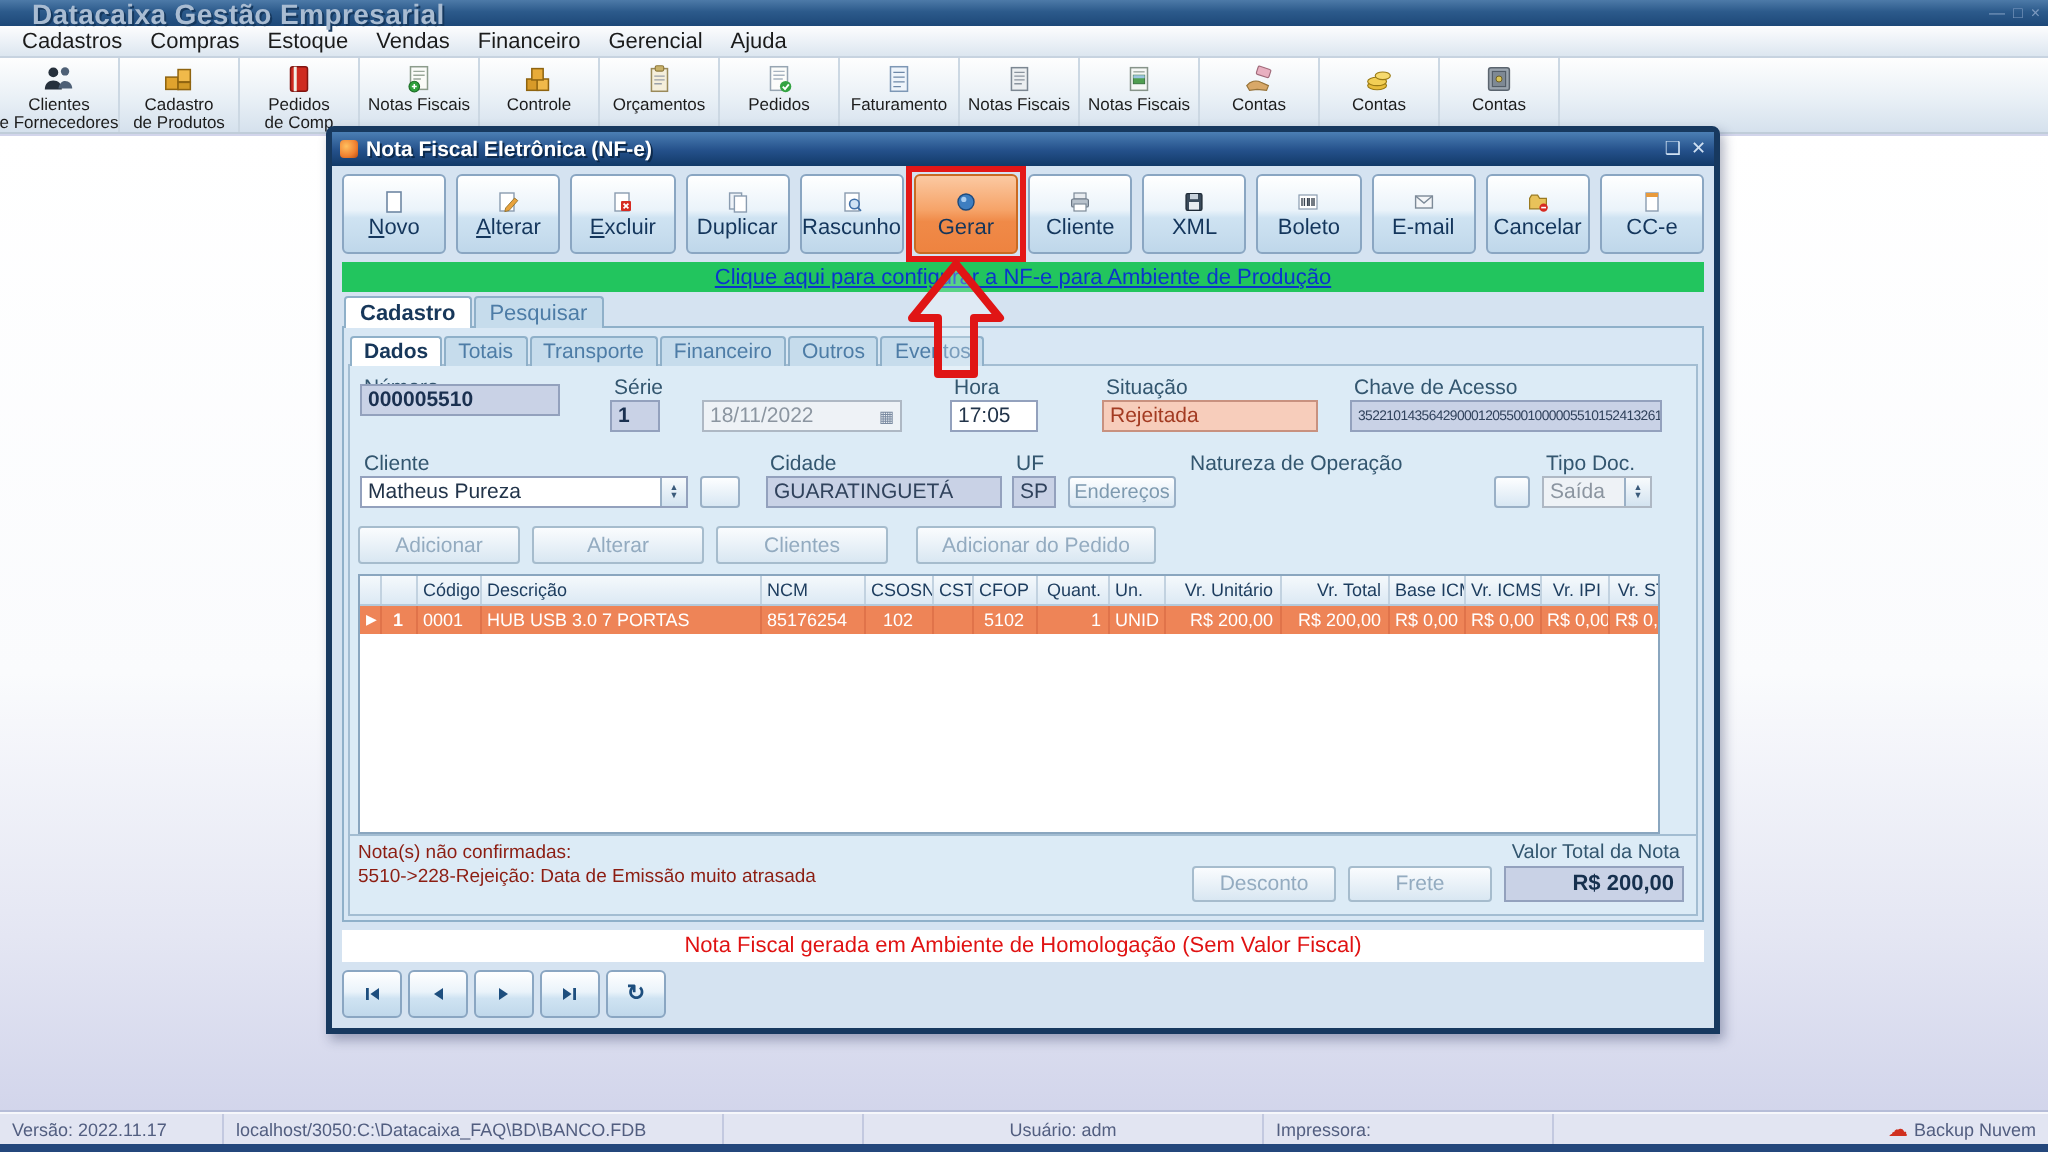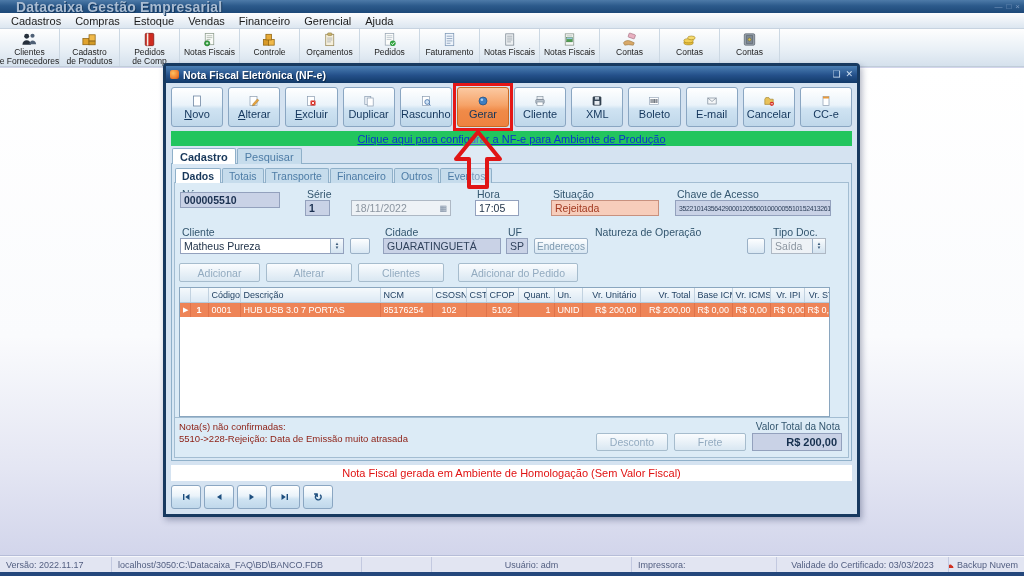--- a/index.html
+++ b/index.html
@@ -595,21 +595,20 @@
 
     </div>
   </div>
 
   <div class="statusbar">
     <div class="sb-cell" style="width:112px">Versão: 2022.11.17</div>
     <div class="sb-cell" style="width:250px">localhost/3050:C:\Datacaixa_FAQ\BD\BANCO.FDB</div>
     <div class="sb-cell" style="width:70px"></div>
     <div class="sb-cell" style="width:200px;justify-content:center">Usuário: adm</div>
     <div class="sb-cell" style="width:145px">Impressora:</div>
-    <div class="sb-cell" style="width:172px;justify-content:center">Validade do Certificado: 03/03/2023</div>
     <div class="sb-cell" style="flex:1;justify-content:flex-end;border-right:none">
       <span class="cloud">☁</span>
       <span>Backup Nuvem</span>
     </div>
   </div>
   <div class="bottomstrip"></div>
 
 </div>
 
 </body></html>

